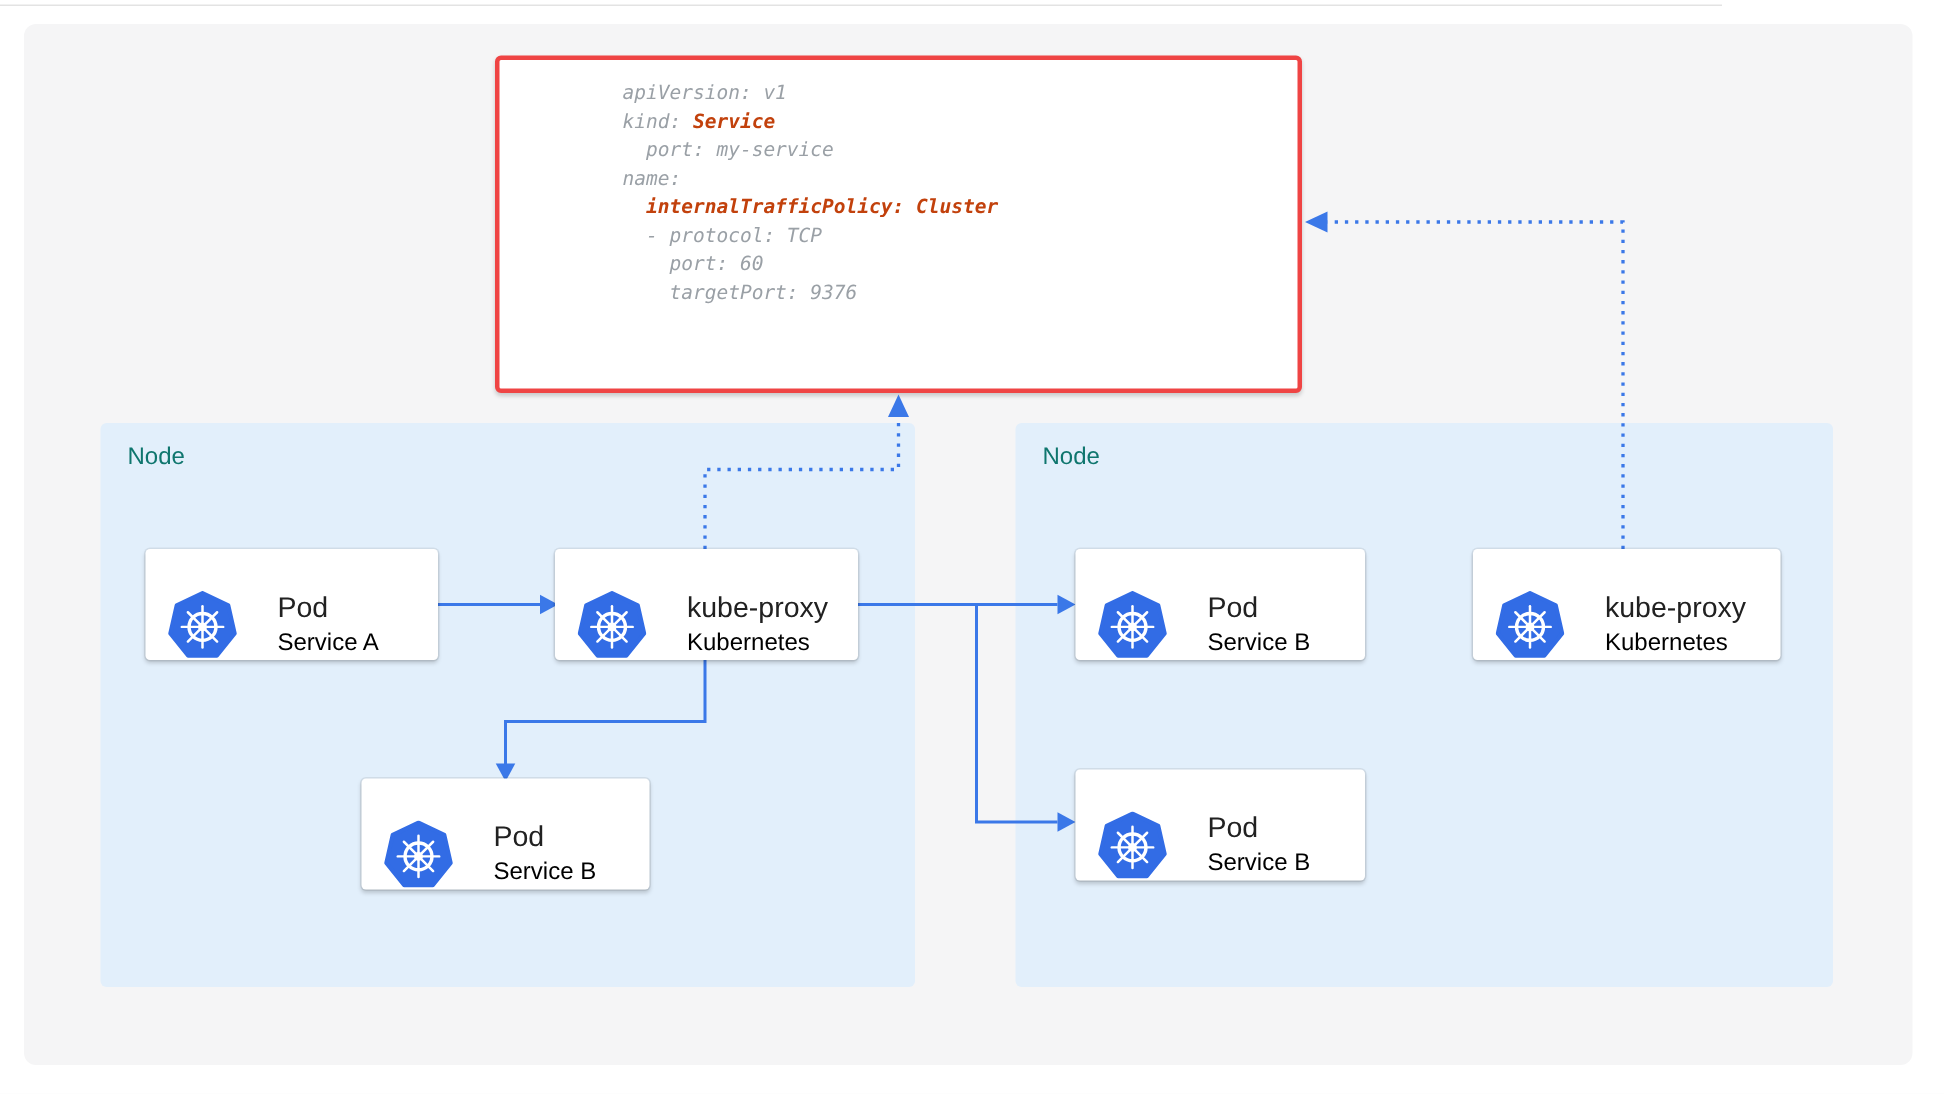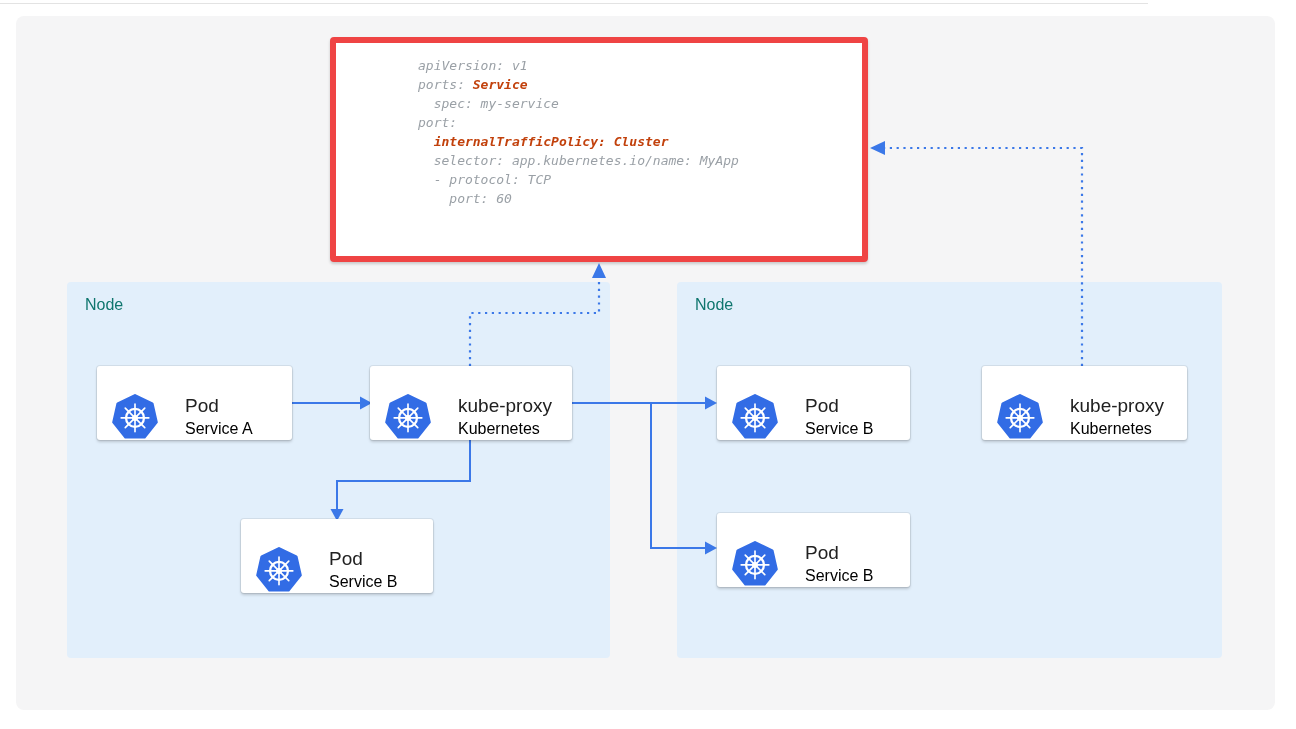--- a/index.html
+++ b/index.html
@@ -6,21 +6,21 @@
   html,body { background:#ffffff; font-family:"Liberation Sans", sans-serif; }
   .page { position:relative; width:1296px; height:729px; background:#ffffff; overflow:hidden; }
 
   .top-hairline { position:absolute; left:0; top:3px; width:1148px; height:1px; background:#e3e3e3; }
 
   .canvas { position:absolute; left:16px; top:16px; width:1259px; height:694px;
             background:#f5f5f6; border-radius:8px; }
 
   
   .yaml-card { position:absolute; left:314px; top:21px; width:538px; height:225px;
-               background:#ffffff; border:6px solid #ef4444; border-radius:4px;
+               background:#ffffff; border:3px solid #ef4444; border-radius:4px;
                box-shadow:0 2px 3px rgba(0,0,0,0.18);
                padding:13px 0 0 82px; }
   .yaml-line { font-family:"DejaVu Sans Mono","Liberation Mono",monospace;
                font-style:italic; font-size:13px; line-height:19px;
                color:#9aa0a6; white-space:pre; }
   .yaml-line b { font-weight:bold; color:#c2410c; }
 
   
   .node { position:absolute; background:#e2effb; border-radius:4px; width:543px; height:376px; top:266px; }
   .node-left  { left:51px;  }
@@ -63,27 +63,27 @@
   </defs>
 </svg>
 
 <div class="page">
   <div class="top-hairline"></div>
 
   <div class="canvas">
 
     <div class="yaml-card">
       <div class="yaml-line"><span>apiVersion: v1</span><b></b></div>
-      <div class="yaml-line"><span>ports: </span><b>Service</b></div>
-      <div class="yaml-line"><span>  spec: my-service</span><b></b></div>
-      <div class="yaml-line"><span>port:</span><b></b></div>
+      <div class="yaml-line"><span>kind: </span><b>Service</b></div>
+      <div class="yaml-line"><span>  port: my-service</span><b></b></div>
+      <div class="yaml-line"><span>name:</span><b></b></div>
       <div class="yaml-line"><span>  </span><b>internalTrafficPolicy: Cluster</b></div>
-      <div class="yaml-line"><span>  selector: app.kubernetes.io/name: MyApp</span><b></b></div>
       <div class="yaml-line"><span>  - protocol: TCP</span><b></b></div>
       <div class="yaml-line"><span>    port: 60</span><b></b></div>
+      <div class="yaml-line"><span>    targetPort: 9376</span><b></b></div>
     </div>
 
     <div class="node node-left">
       <div class="node-label">Node</div>
     </div>
     <div class="node node-right">
       <div class="node-label">Node</div>
     </div>
   </div>
 

